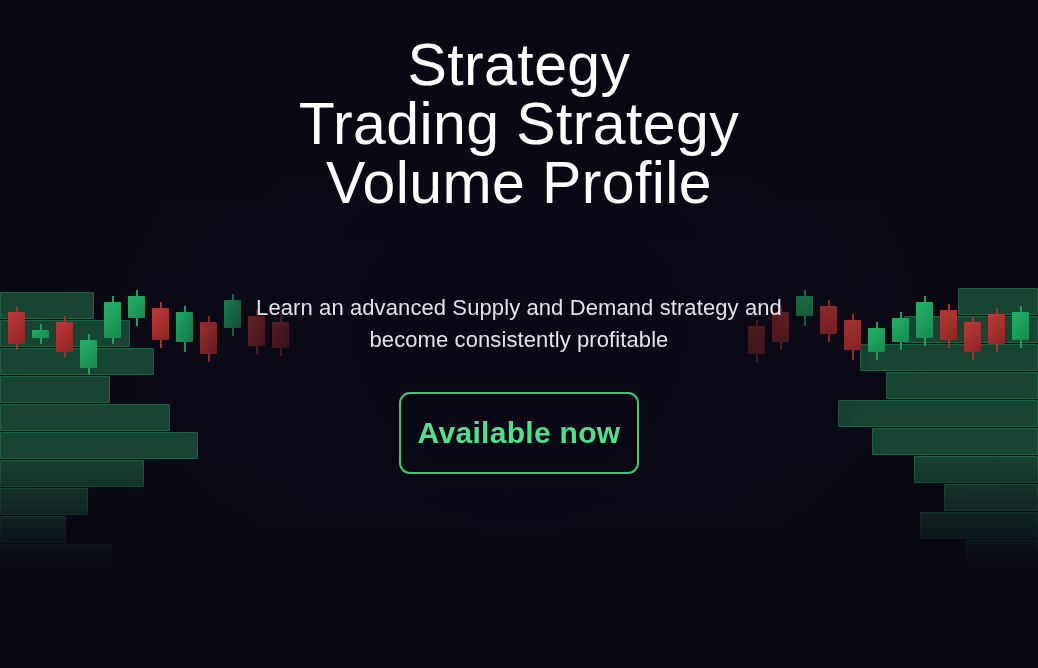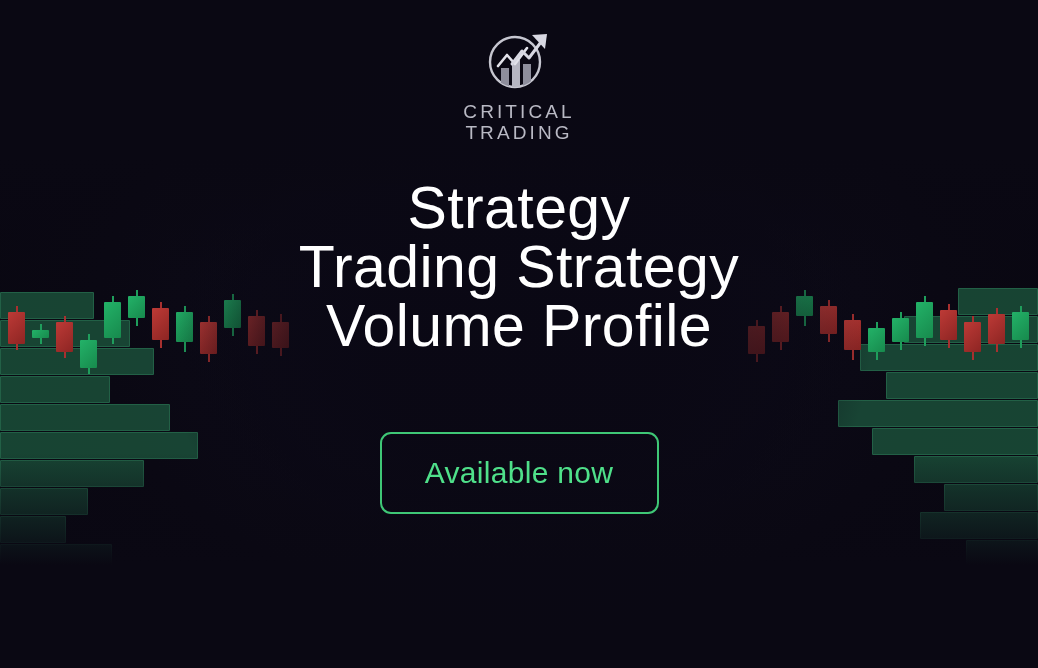--- a/index.html
+++ b/index.html
@@ -55,24 +55,24 @@
 
   .subhead{
     margin-top:39px;text-align:center;color:#e3e3ec;
     font-size:22px;line-height:32px;font-weight:400;letter-spacing:.1px;
   }
   .subhead span{display:block;}
 
   .cta{
     margin-top:36px;
     display:flex;align-items:center;justify-content:center;
-    width:279px;height:82px;box-sizing:border-box;
+    width:240px;height:82px;box-sizing:border-box;
     background:transparent;
     border:2px solid #3fc776;border-radius:11px;
-    color:#4fe08a;font-size:30px;font-weight:400;letter-spacing:.3px;
+    color:#4fe08a;font-size:30px;font-weight:700;letter-spacing:.3px;
     font-family:"Liberation Sans", sans-serif;
     cursor:pointer;
   }
 </style>
 </head>
 <body>
 
 <div id="hero">
 
   <div class="chartside left">
@@ -195,46 +195,28 @@
         <div class="body" style="top: 6px; height: 28px;"></div>
       </div>
     </div>
 
   <div class="topfade"></div>
   <div class="botfade"></div>
   <div class="vignette"></div>
 
   <div class="content">
 
-    <div class="logo">
-      <svg class="logo-mark" viewBox="0 0 74 70">
-        <defs>
-          <clipPath id="circClip">
-              <circle cx="33" cy="36" r="25"></circle>
-            </clipPath>
-        </defs>
-        <circle cx="33" cy="36" r="25" fill="none" stroke="#c6c6d0" stroke-width="2.4"></circle>
-        <g clip-path="url(#circClip)">
-          <rect x="19" y="42" width="8" height="22" fill="#8e8e9c"></rect>
-          <rect x="30" y="34" width="8" height="30" fill="#b6b6c2"></rect>
-          <rect x="41" y="38" width="8" height="26" fill="#8e8e9c"></rect>
-        </g>
-        <polyline points="16,40 25,29 33,38 45,22" fill="none" stroke="#e2e2ea" stroke-width="2.6" stroke-linejoin="round" stroke-linecap="round"></polyline>
-        <path d="M30 38 L40 25 L47 32 L62 12" fill="none" stroke="#d8d8e2" stroke-width="3" stroke-linejoin="round" stroke-linecap="round"></path>
-        <path d="M50 9 L65 8 L63 23 Z" fill="#d8d8e2"></path>
-      </svg>
-      <div class="logo-text">
-        <span>CRITICAL</span>
-        <span>TRADING</span>
-      </div>
-    </div>
 
     <h1 class="headline">
       <span>Strategy</span>
       <span>Trading Strategy</span>
       <span>Volume Profile</span>
     </h1>
 
+    <div class="subhead">
+      <span>Learn an advanced Supply and Demand strategy and</span>
+      <span>become consistently profitable</span>
+    </div>
 
     <button class="cta">Available now</button>
 
   </div>
 </div>
 
 </body></html>

